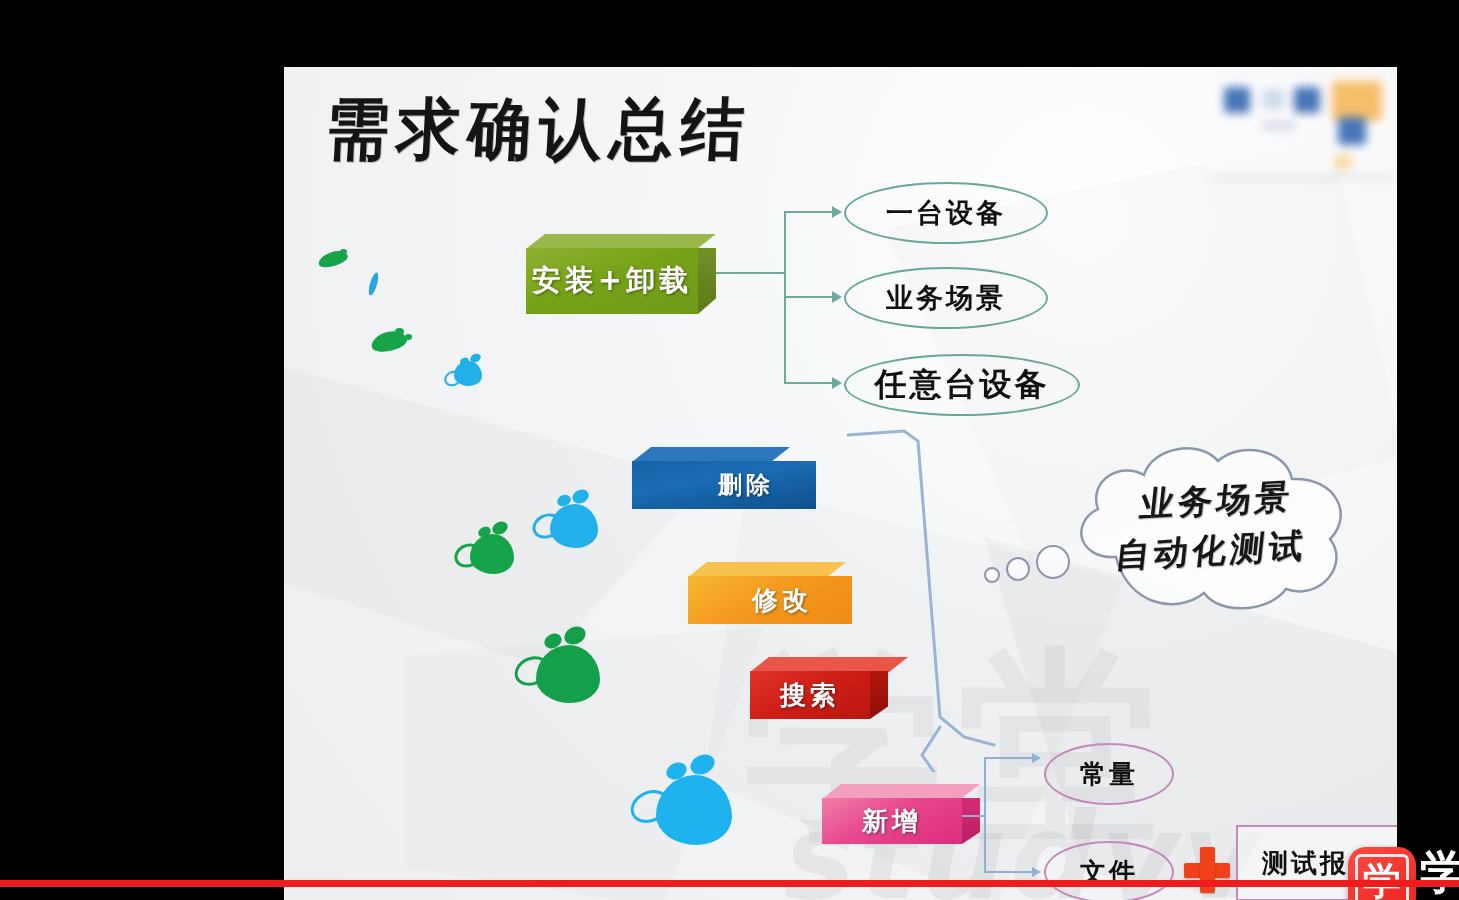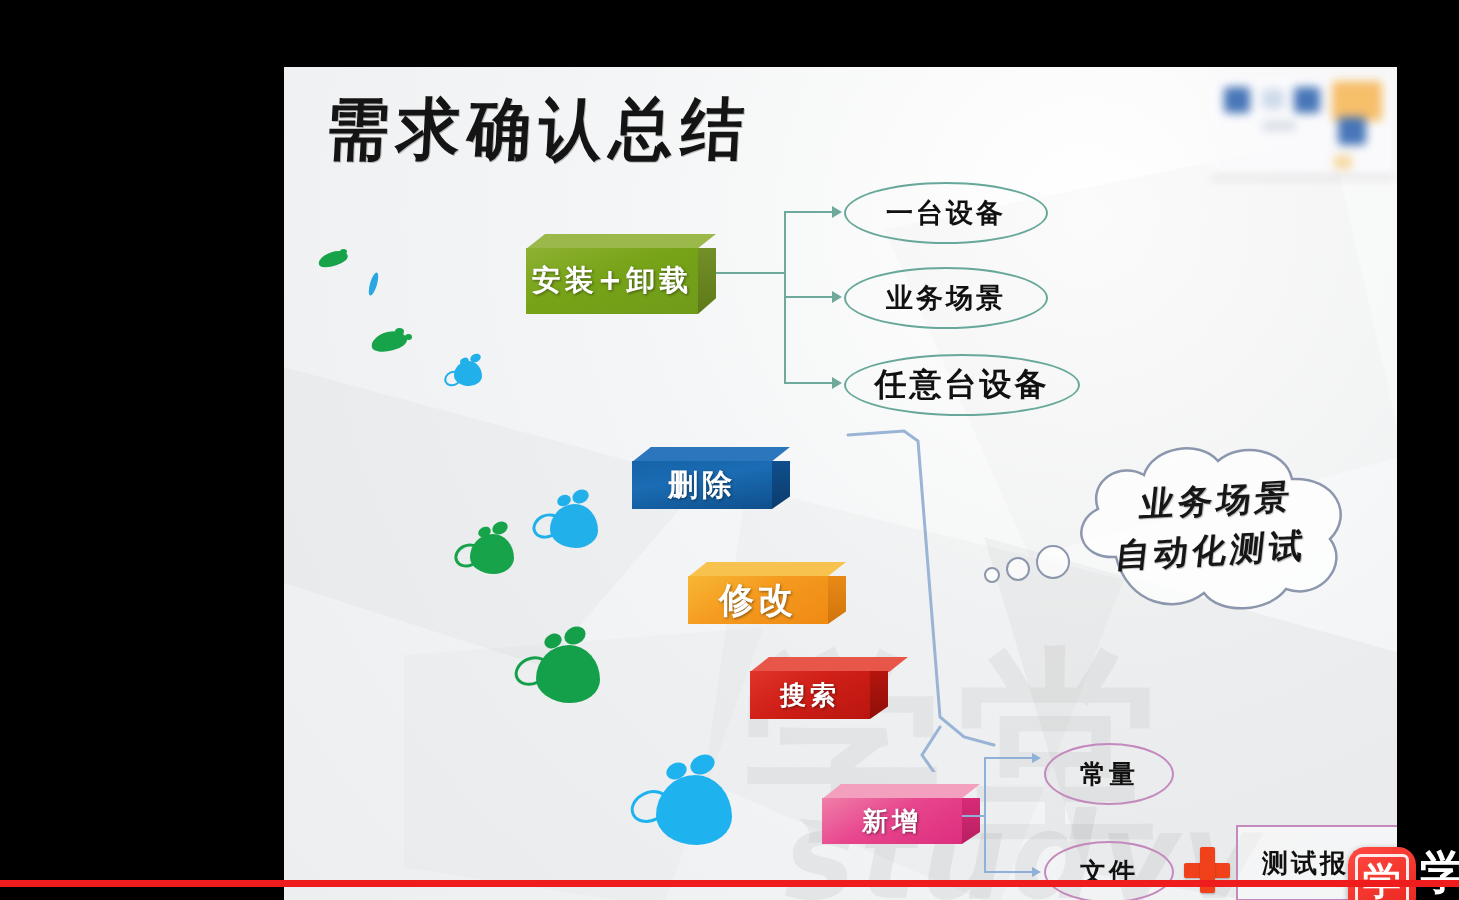--- a/index.html
+++ b/index.html
@@ -125,27 +125,27 @@
   }
 
   
   .box-green { left: 242px; top: 167px; width: 172px; height: 80px; }
   .box-green .face { background: linear-gradient(160deg,#8eb132 0%,#76a317 45%,#6f9b1a 100%); font-size: 29px; }
   .box-green .top  { background: #9bb94a; clip-path: polygon(0 100%, 10% 0, 100% 0, 90% 100%); width: 190px; }
   .box-green .side { background: linear-gradient(180deg,#738f28,#5e7a18); clip-path: polygon(0 0, 100% -24%, 100% 76%, 0 100%); }
 
   
   .box-blue { left: 348px; top: 380px; width: 140px; height: 62px; }
-  .box-blue .face { background: linear-gradient(170deg,#1663a8 0%,#1a6cb4 40%,#0f4f8c 100%); font-size: 30px; }
+  .box-blue .face { background: linear-gradient(170deg,#1663a8 0%,#1a6cb4 40%,#0f4f8c 100%); font-size: 24px; padding-left: 44px; }
   .box-blue .top  { background: #2b76bd; clip-path: polygon(0 100%, 12% 0, 100% 0, 88% 100%); width: 158px; }
   .box-blue .side { background: linear-gradient(180deg,#0f4f8c,#0b3c6d); clip-path: polygon(0 0, 100% -26%, 100% 74%, 0 100%); }
 
   
   .box-orange { left: 404px; top: 495px; width: 140px; height: 62px; }
-  .box-orange .face { background: linear-gradient(150deg,#f7b733 0%,#f59a1f 45%,#ef8a12 100%); font-size: 35px; }
+  .box-orange .face { background: linear-gradient(150deg,#f7b733 0%,#f59a1f 45%,#ef8a12 100%); font-size: 26px; padding-left: 24px; }
   .box-orange .top  { background: #f8c24f; clip-path: polygon(0 100%, 12% 0, 100% 0, 88% 100%); width: 158px; }
   .box-orange .side { background: linear-gradient(180deg,#e88a15,#d1740c); clip-path: polygon(0 0, 100% -26%, 100% 74%, 0 100%); }
 
   
   .box-red { left: 466px; top: 590px; width: 120px; height: 62px; }
   .box-red .face { background: linear-gradient(150deg,#e0342a 0%,#cf1f18 45%,#b9160f 100%); font-size: 26px; }
   .box-red .top  { background: #e8564a; clip-path: polygon(0 100%, 12% 0, 100% 0, 88% 100%); width: 158px; }
   .box-red .side { background: linear-gradient(180deg,#b5150e,#8f0f09); clip-path: polygon(0 0, 100% -26%, 100% 74%, 0 100%); }
 
   

